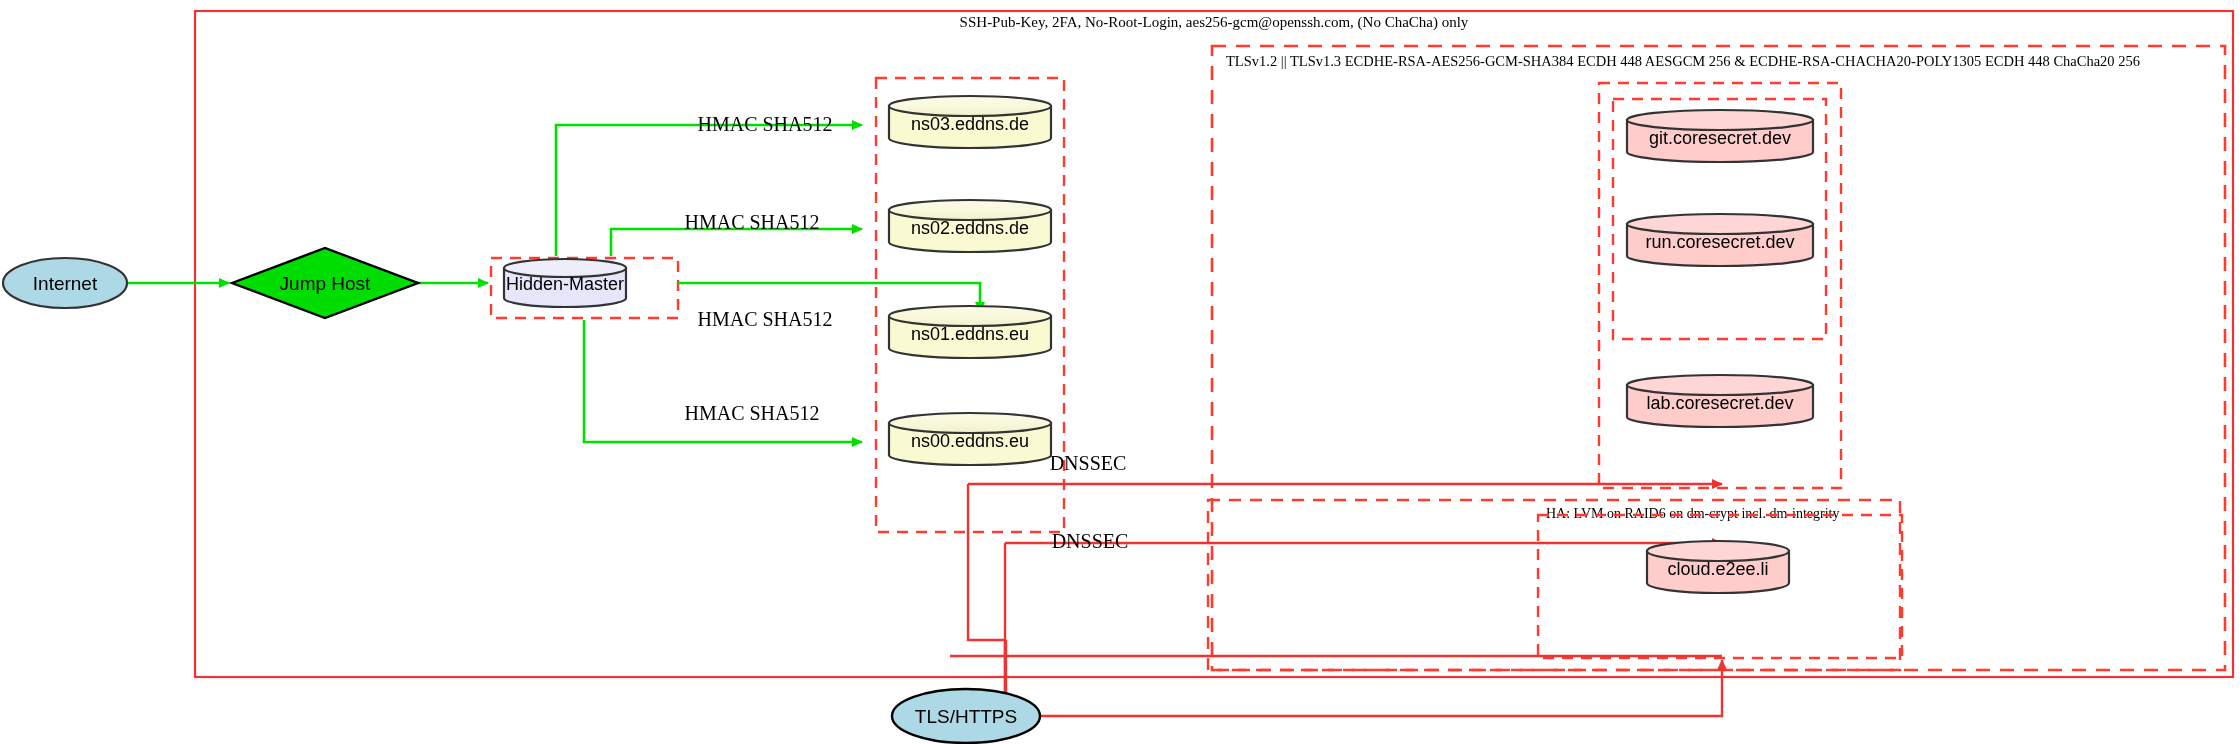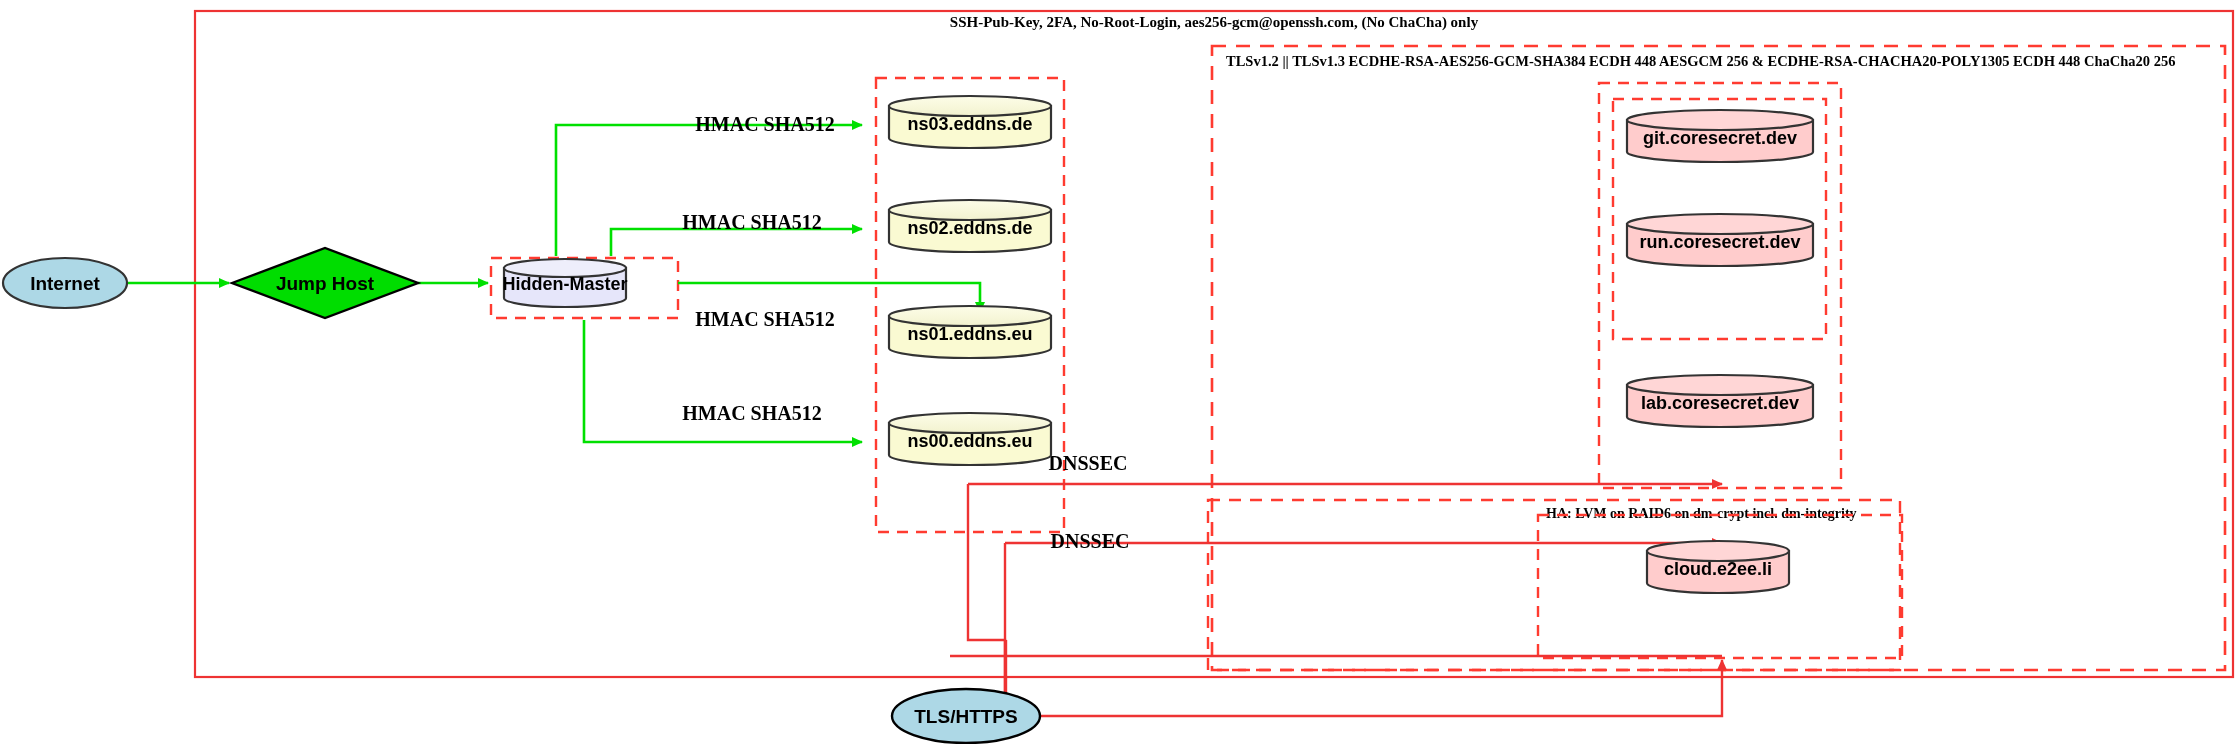--- a/index.html
+++ b/index.html
@@ -1,18 +1,18 @@
 <!DOCTYPE html>
 <html><head>
 <meta charset="utf-8">
 <style>
   html,body{margin:0;padding:0;background:#ffffff;}
   body{width:2240px;height:744px;overflow:hidden;
        font-family:"Liberation Sans",sans-serif;}
-  #stage{position:relative;width:2240px;height:624px;font-weight:bold;}
+  #stage{position:relative;width:2240px;height:624px;}
   svg{display:block;}
   .serif{font-family:"Liberation Serif",serif;}
   .sans{font-family:"Liberation Sans",sans-serif;}
 </style>
 </head>
 <body>
 
 <div id="stage">
 <svg width="2240" height="744" viewBox="0 0 2240 744" xmlns="http://www.w3.org/2000/svg">
 

